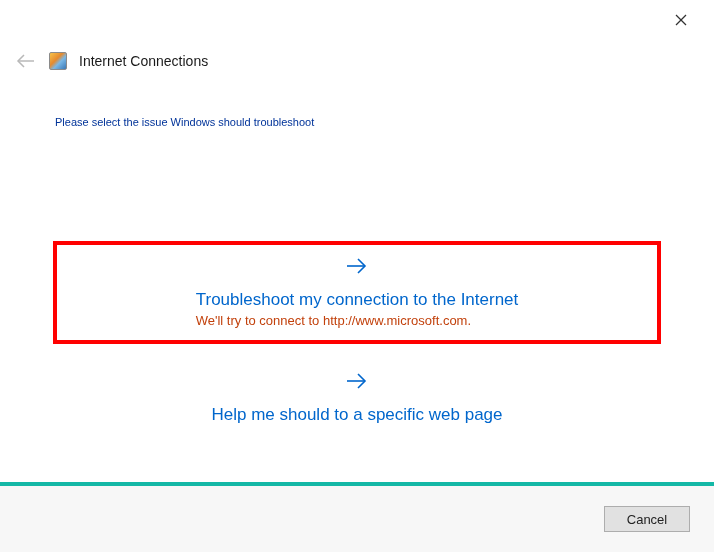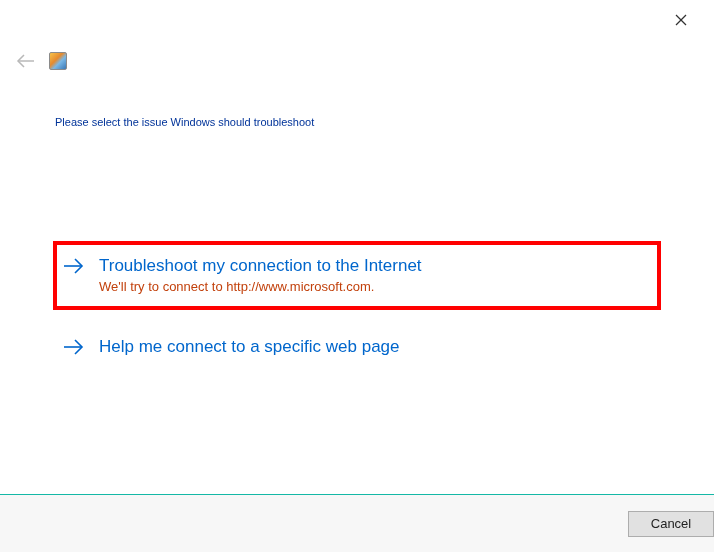--- a/index.html
+++ b/index.html
@@ -52,24 +52,25 @@
     .page-heading {
       font-size: 11px;
       font-weight: 400;
       color: #003399;
     }
     .options {
       margin-top: 115px;
     }
     .option {
       display: flex;
-      align-items: flex-start;
+      align-items: center;
       gap: 14px;
       padding: 12px 8px 14px 8px;
       cursor: pointer;
+      flex-direction: column;
     }
     .option.highlighted {
       outline: 4px solid #ff0000;
       outline-offset: -2px;
       margin-bottom: 16px;
     }
     .option-arrow {
       color: #0066cc;
       margin-top: 2px;
       flex-shrink: 0;
@@ -81,26 +82,27 @@
       line-height: 1.3;
     }
     .option-sub {
       font-size: 13px;
       color: #c2410c;
       margin-top: 2px;
     }
     .footer {
       position: absolute;
       bottom: 0; left: 0; right: 0;
-      height: 58px;
-      border-top: 1px solid #14b8a6;
+      height: 70px;
+      border-top: 4px solid #14b8a6;
       background: #f7f7f7;
       display: flex;
       align-items: center;
       justify-content: flex-end;
+      padding-right: 24px;
     }
     .cancel-btn {
       min-width: 86px;
       height: 26px;
       background: #e1e1e1;
       border: 1px solid #adadad;
       font-size: 13px;
       color: #222;
       cursor: pointer;
       font-family: inherit;
@@ -119,20 +121,21 @@
 </div>
 
 <div class="header">
   <div class="back-arrow">
     <svg width="20" height="14" viewBox="0 0 20 14">
       <line x1="2" y1="7" x2="18" y2="7" stroke="#b8b8b8" stroke-width="1.5"></line>
       <polyline points="8,1 2,7 8,13" fill="none" stroke="#b8b8b8" stroke-width="1.5"></polyline>
     </svg>
   </div>
   <div class="wizard-icon"></div>
+  <div class="header-title">Internet Connections</div>
 </div>
 
 <div class="content">
   <div class="page-heading">Please select the issue Windows should troubleshoot</div>
 
   <div class="options">
 
     <div class="option highlighted">
       <svg class="option-arrow" width="22" height="18" viewBox="0 0 22 18">
         <line x1="1" y1="9" x2="19" y2="9" stroke="#0066cc" stroke-width="1.6"></line>
@@ -143,21 +146,21 @@
         <span class="option-sub">We'll try to connect to http://www.microsoft.com.</span>
       </div>
     </div>
 
     <div class="option">
       <svg class="option-arrow" width="22" height="18" viewBox="0 0 22 18">
         <line x1="1" y1="9" x2="19" y2="9" stroke="#0066cc" stroke-width="1.6"></line>
         <polyline points="12,2 19,9 12,16" fill="none" stroke="#0066cc" stroke-width="1.6"></polyline>
       </svg>
       <div class="option-texts">
-        <span class="option-title">Help me connect to a specific web page</span>
+        <span class="option-title">Help me should to a specific web page</span>
       </div>
     </div>
 
   </div>
 </div>
 
 <div class="footer">
   <button class="cancel-btn">Cancel</button>
 </div>
 

